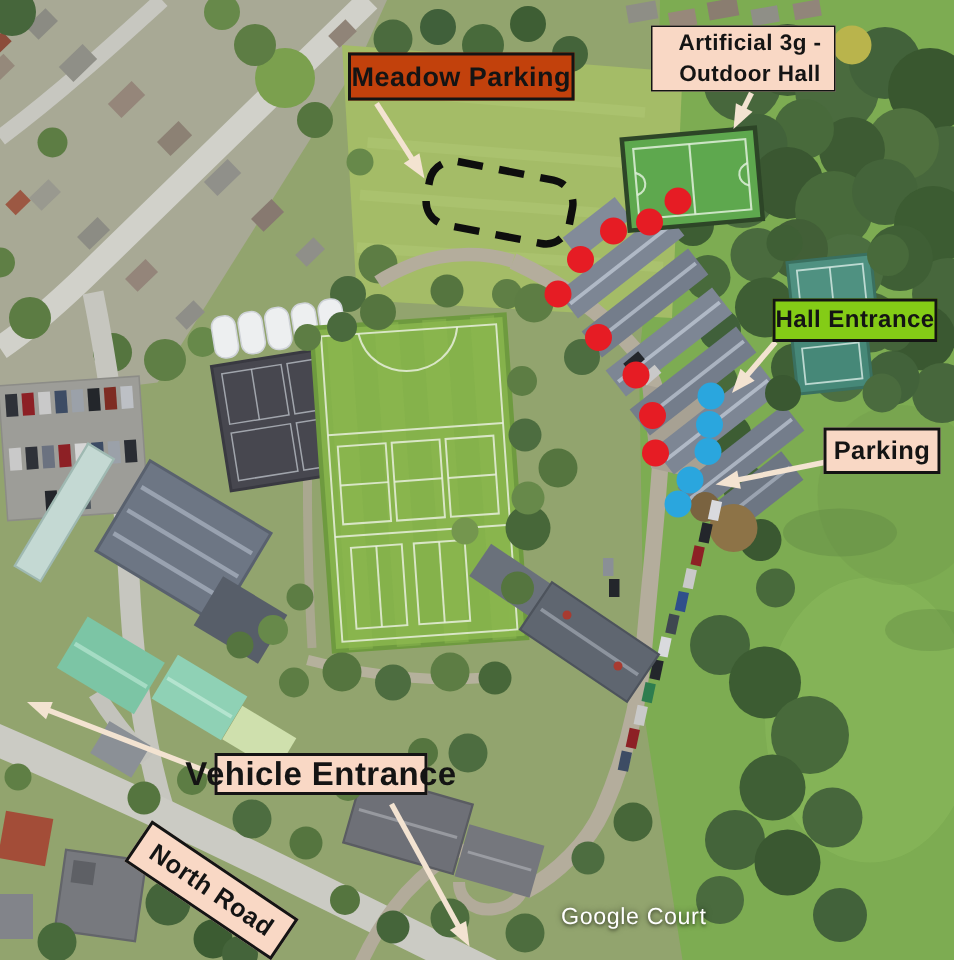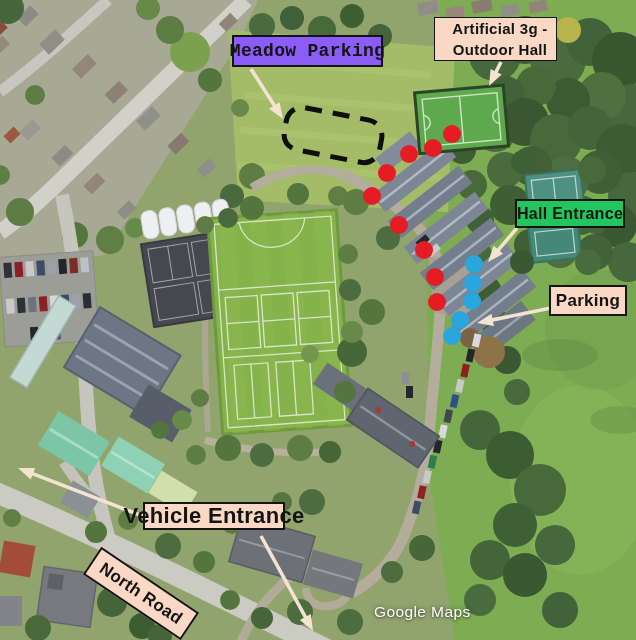--- a/index.html
+++ b/index.html
@@ -460,34 +460,34 @@
       <circle cx="424" cy="250" r="9" fill="#e61c24"></circle>
       <circle cx="435" cy="277" r="9" fill="#e61c24"></circle>
       <circle cx="437" cy="302" r="9" fill="#e61c24"></circle>
       <circle cx="474" cy="264" r="9" fill="#2aa6de"></circle>
       <circle cx="473" cy="283" r="9" fill="#2aa6de"></circle>
       <circle cx="472" cy="301" r="9" fill="#2aa6de"></circle>
       <circle cx="460" cy="320" r="9" fill="#2aa6de"></circle>
       <circle cx="452" cy="336" r="9" fill="#2aa6de"></circle>
     </svg>
 
-  <div class="lbl lbl-meadow" style="background: #8b5cf6; border-color: rgb(20, 20, 20); font-family: Liberation Mono, monospace;">
+  <div class="lbl lbl-meadow" style="background: #c2410c; border-color: rgb(20, 20, 20);">
     <span>Meadow Parking</span>
   </div>
   <div class="lbl lbl-3g" style="background: rgb(249, 216, 197); border-color: rgb(20, 20, 20);">
     <span>Artificial 3g -</span>
     <span>Outdoor Hall</span>
   </div>
-  <div class="lbl lbl-hall" style="background: #22c55e; border-color: rgb(20, 20, 20);">
+  <div class="lbl lbl-hall" style="background: #84cc16; border-color: rgb(20, 20, 20);">
     <span>Hall Entrance</span>
   </div>
   <div class="lbl lbl-parking" style="background: rgb(249, 216, 197); border-color: rgb(20, 20, 20);">
     <span>Parking</span>
   </div>
   <div class="lbl lbl-vehicle" style="background: rgb(249, 216, 197); border-color: rgb(20, 20, 20);">
     <span>Vehicle Entrance</span>
   </div>
   <div class="lbl lbl-north" style="background: rgb(249, 216, 197); border-color: rgb(20, 20, 20);">
     <span>North Road</span>
   </div>
 
-  <div class="watermark">Google Maps</div>
+  <div class="watermark">Google Court</div>
 </div>
 
 </body></html>

